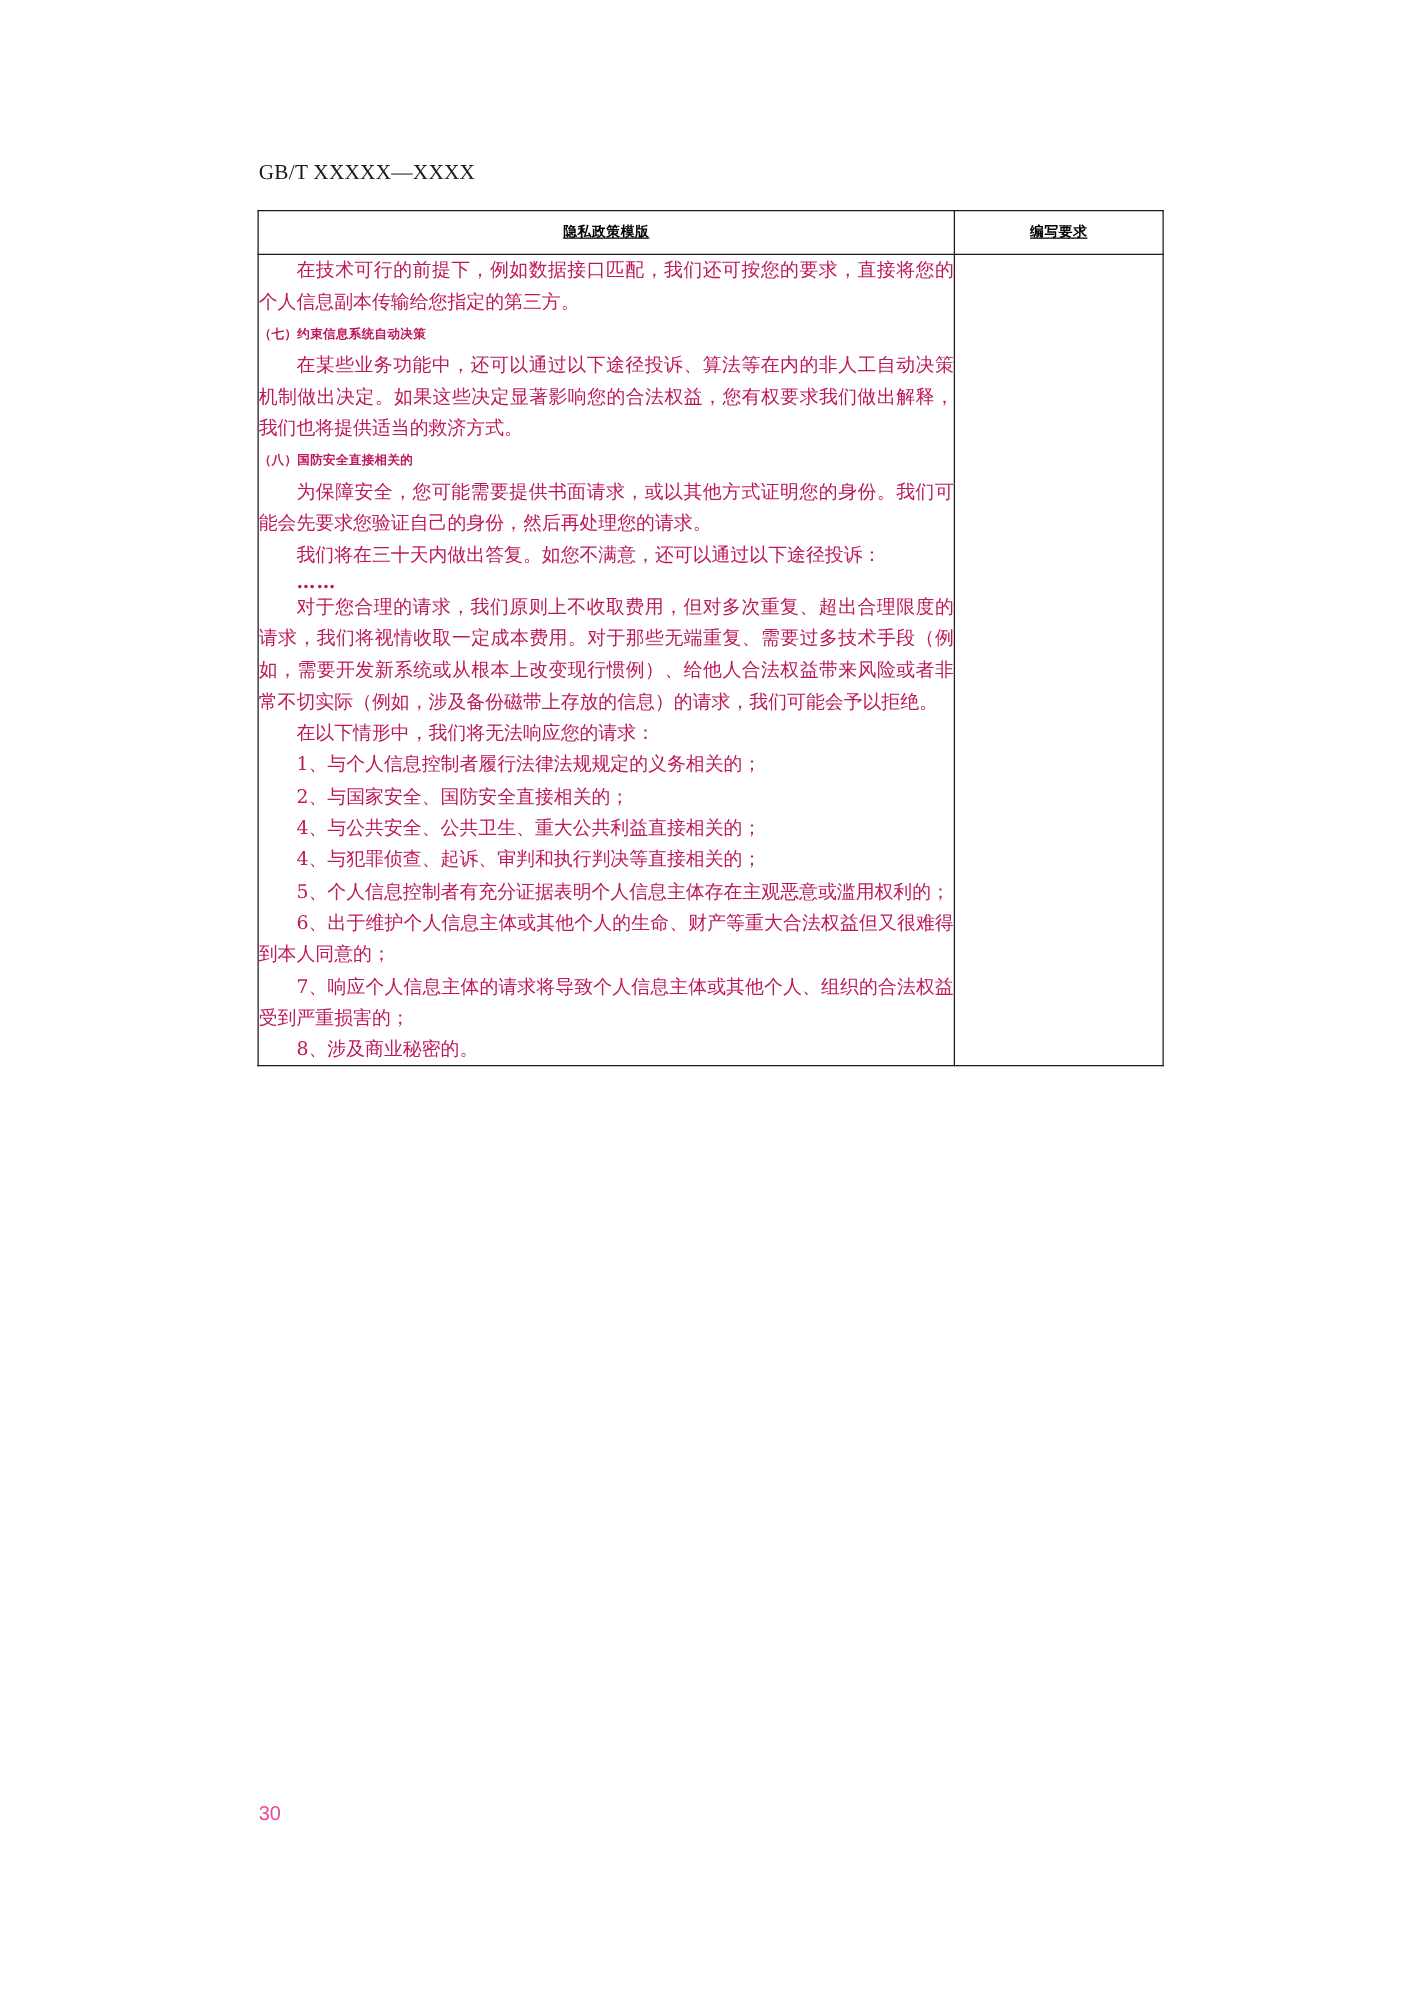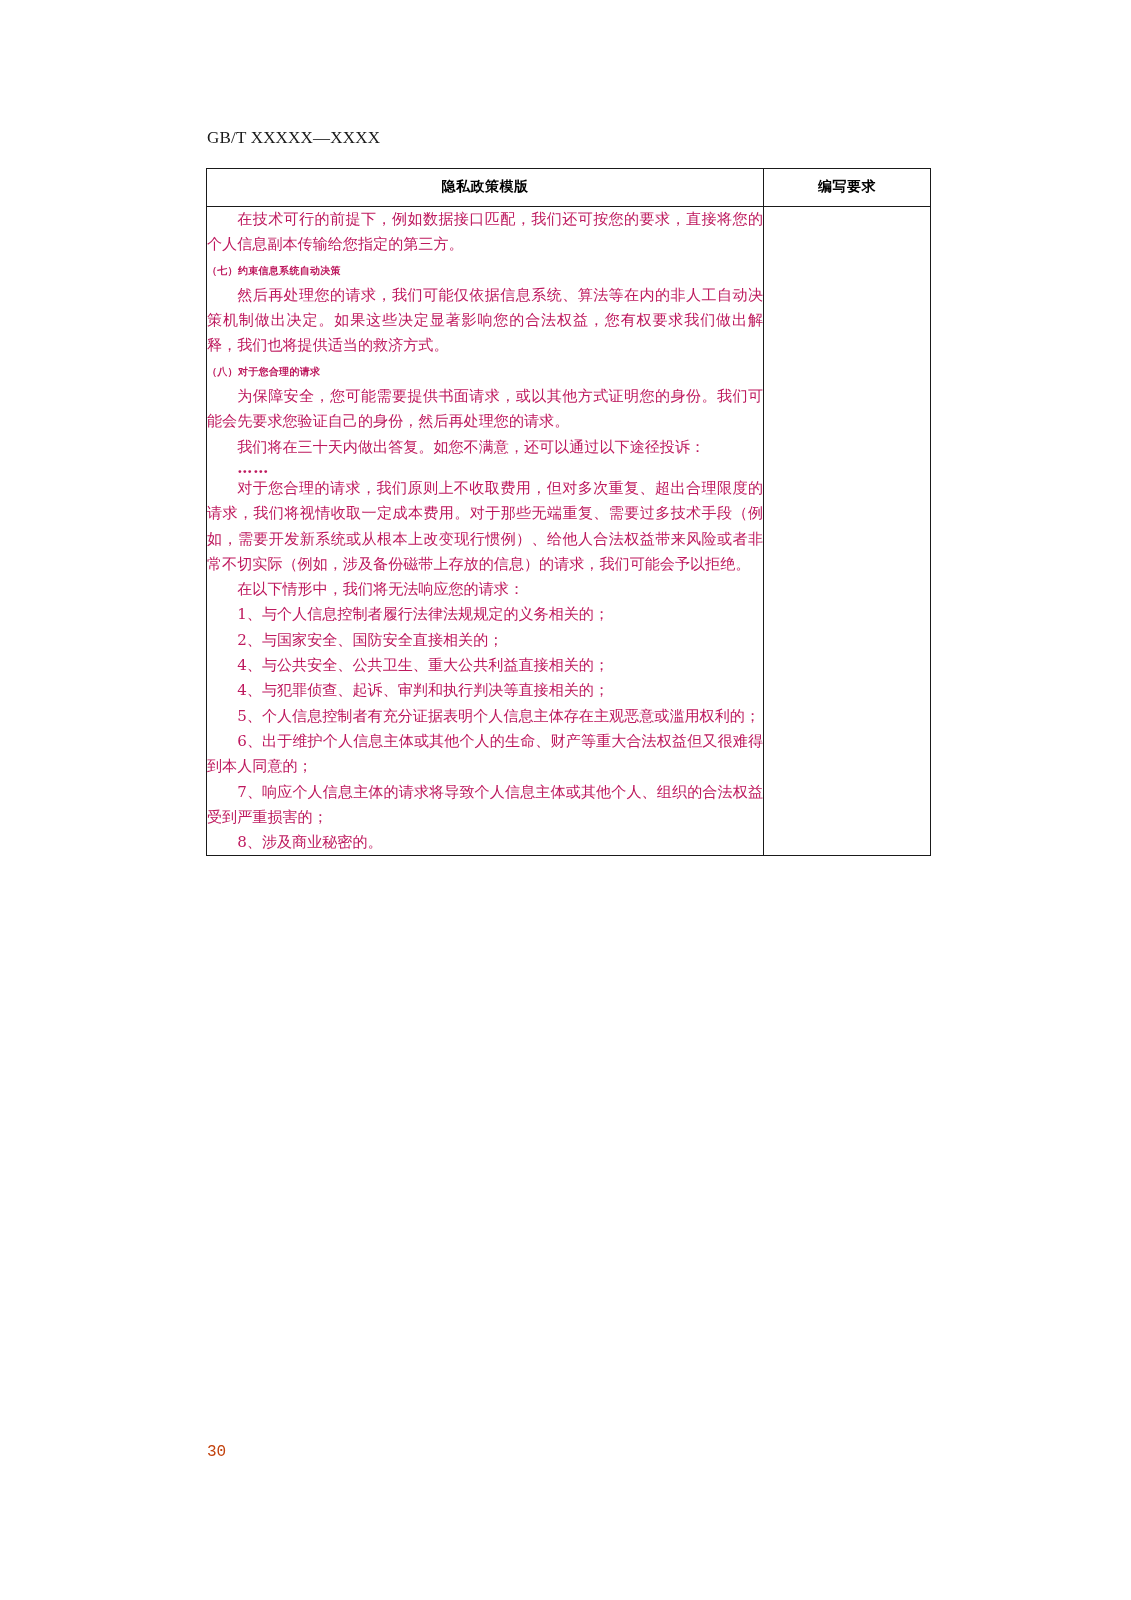--- a/index.html
+++ b/index.html
@@ -46,24 +46,25 @@
   th.col-left {
     width: 556px;
   }
   th.col-right {
     width: 166px;
   }
   .thead-cell {
     text-align: center;
     font-family: "DejaVu Sans", "Liberation Sans", sans-serif;
     font-weight: bold;
-    font-size: 14px;
+    font-size: 11px;
     padding: 9px 0 10px 0;
     letter-spacing: 0.5px;
     color: #000;
+    text-decoration: underline;
   }
   td.body-left {
     padding: 6px 10px 10px 9px;
   }
   td.body-right {
     padding: 6px 8px;
   }
   .para {
     font-family: "DejaVu Serif", "Liberation Serif", serif;
     font-size: 15.1px;
@@ -89,23 +90,23 @@
   .para.dots {
     text-indent: 2em;
     letter-spacing: 1px;
     font-weight: bold;
     line-height: 16px;
   }
   .page-number {
     position: absolute;
     left: 207px;
     top: 1443px;
-    font-family: Liberation Mono, monospace;
+    font-family: Liberation Sans, sans-serif;
     font-size: 16px;
-    color: #c2410c;
+    color: #ec4899;
   }
 </style>
 </head>
 <body>
 
 <div class="page">
 
   <div class="header-code">GB/T XXXXX—XXXX</div>
 
   <table class="doc-table">
@@ -117,22 +118,22 @@
         <th class="col-right">
           <div class="thead-cell">编写要求</div>
         </th>
       </tr>
     </thead>
     <tbody>
       <tr>
         <td class="body-left">
           <p class="para indent">在技术可行的前提下，例如数据接口匹配，我们还可按您的要求，直接将您的个人信息副本传输给您指定的第三方。</p>
           <p class="para heading">（七）约束信息系统自动决策</p>
-          <p class="para indent">然后再处理您的请求，我们可能仅依据信息系统、算法等在内的非人工自动决策机制做出决定。如果这些决定显著影响您的合法权益，您有权要求我们做出解释，我们也将提供适当的救济方式。</p>
-          <p class="para heading">（八）对于您合理的请求</p>
+          <p class="para indent">在某些业务功能中，还可以通过以下途径投诉、算法等在内的非人工自动决策机制做出决定。如果这些决定显著影响您的合法权益，您有权要求我们做出解释，我们也将提供适当的救济方式。</p>
+          <p class="para heading">（八）国防安全直接相关的</p>
           <p class="para indent">为保障安全，您可能需要提供书面请求，或以其他方式证明您的身份。我们可能会先要求您验证自己的身份，然后再处理您的请求。</p>
           <p class="para indent">我们将在三十天内做出答复。如您不满意，还可以通过以下途径投诉：</p>
           <p class="para dots">……</p>
           <p class="para indent">对于您合理的请求，我们原则上不收取费用，但对多次重复、超出合理限度的请求，我们将视情收取一定成本费用。对于那些无端重复、需要过多技术手段（例如，需要开发新系统或从根本上改变现行惯例）、给他人合法权益带来风险或者非常不切实际（例如，涉及备份磁带上存放的信息）的请求，我们可能会予以拒绝。</p>
           <p class="para indent">在以下情形中，我们将无法响应您的请求：</p>
           <p class="para listitem">1、与个人信息控制者履行法律法规规定的义务相关的；</p>
           <p class="para listitem">2、与国家安全、国防安全直接相关的；</p>
           <p class="para listitem">4、与公共安全、公共卫生、重大公共利益直接相关的；</p>
           <p class="para listitem">4、与犯罪侦查、起诉、审判和执行判决等直接相关的；</p>
           <p class="para listitem">5、个人信息控制者有充分证据表明个人信息主体存在主观恶意或滥用权利的；</p>

